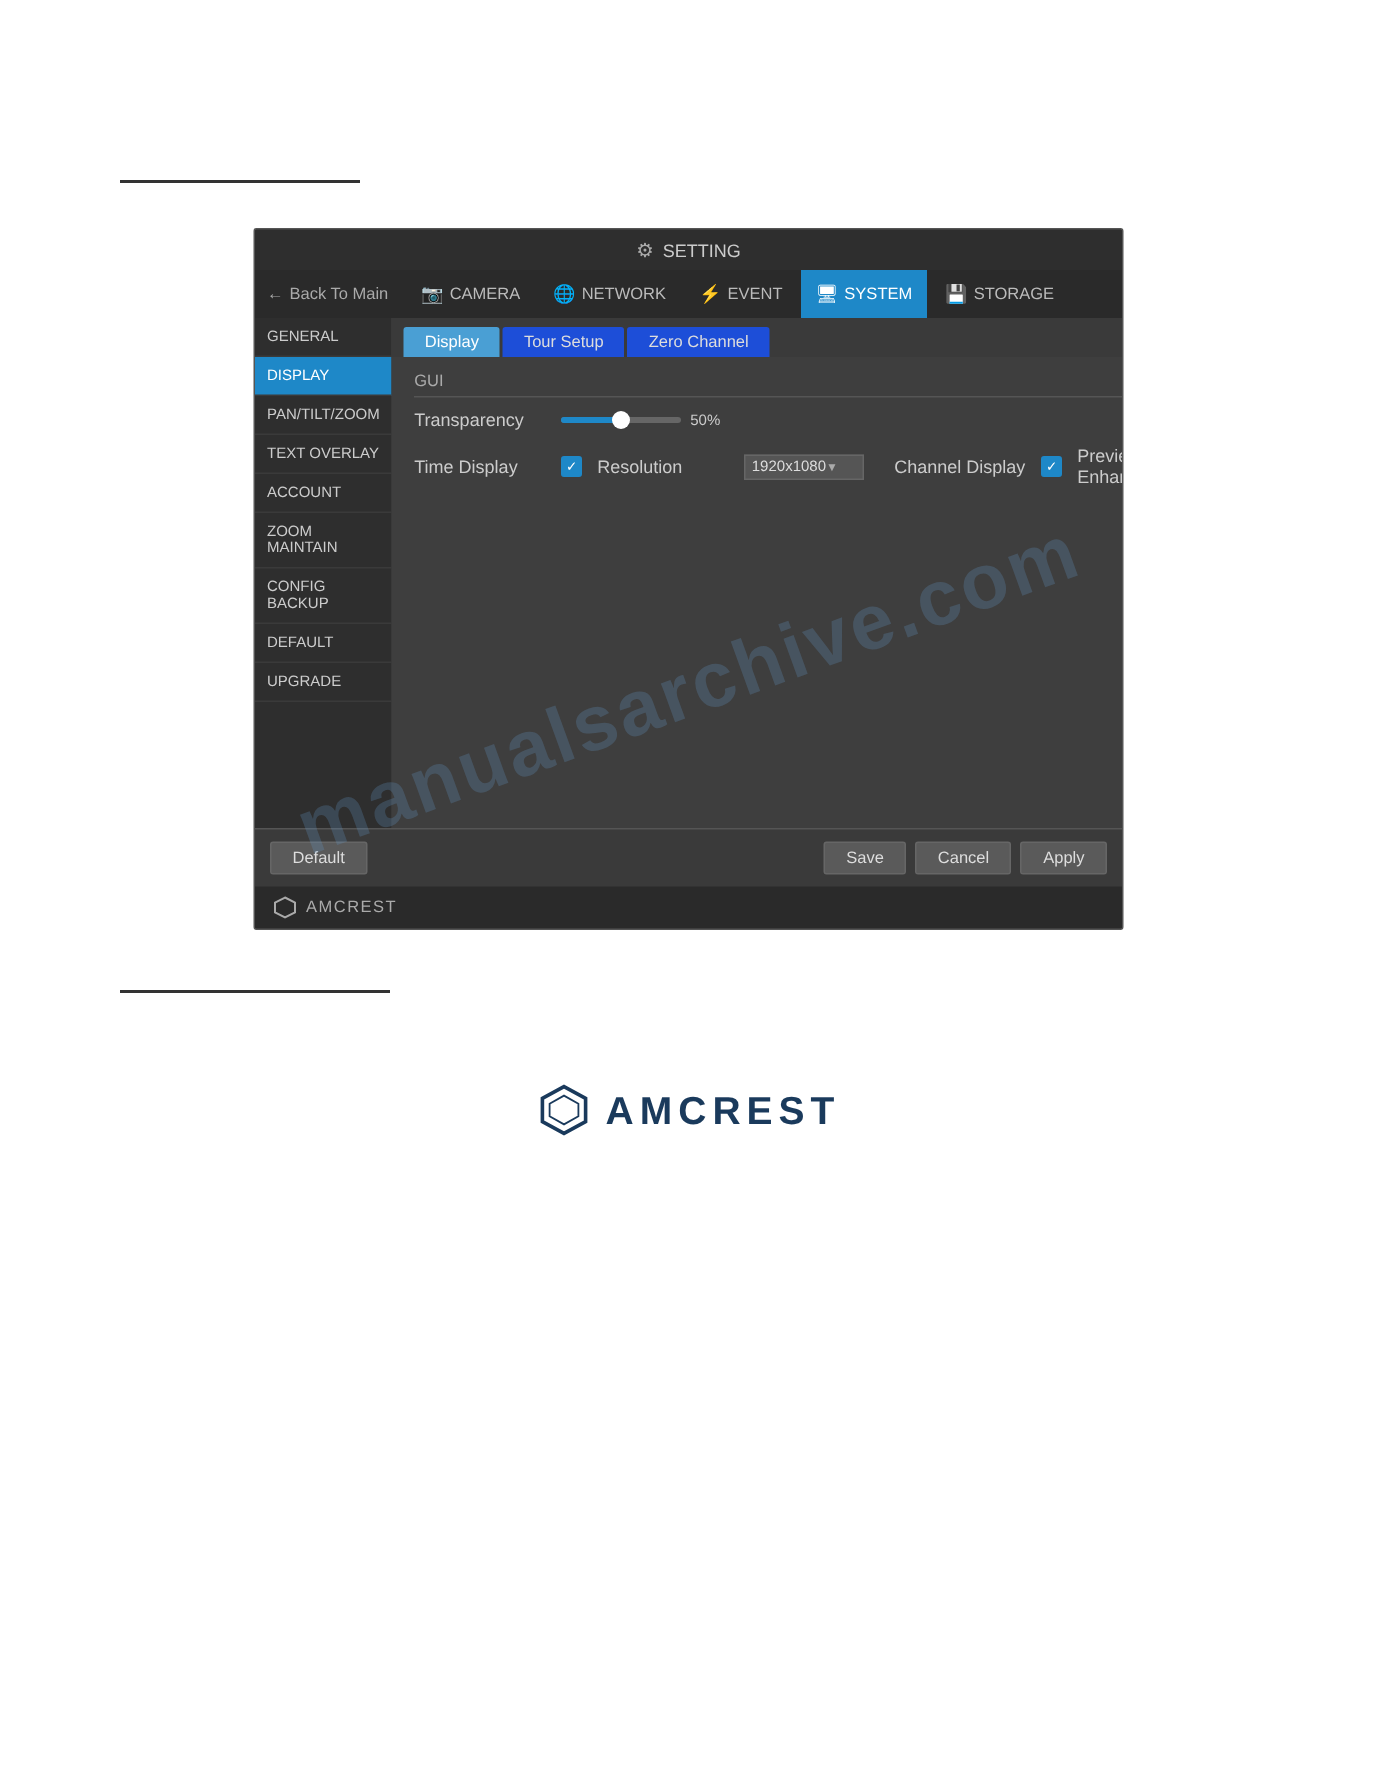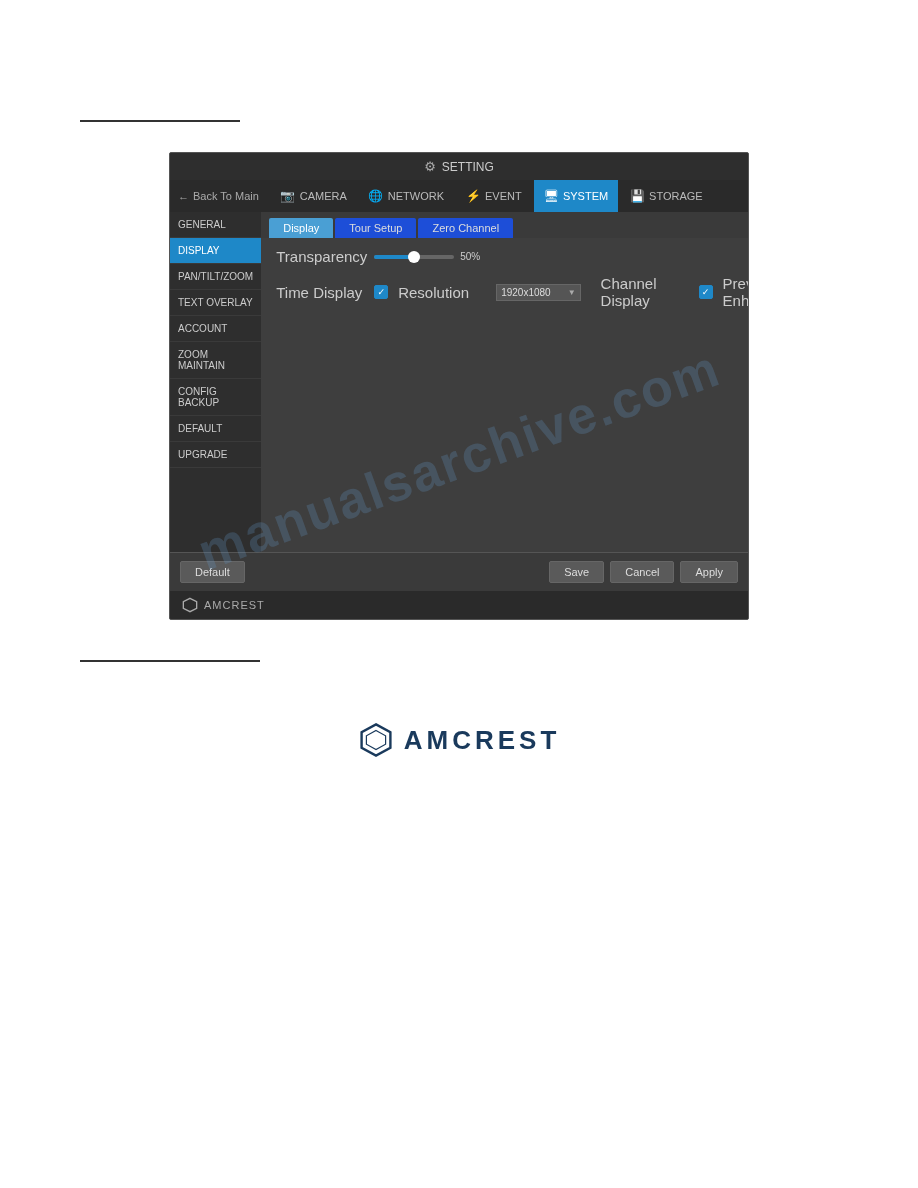--- a/index.html
+++ b/index.html
@@ -160,21 +160,21 @@
     }
 
     .form-row {
       display: flex;
       align-items: center;
       margin-bottom: 10px;
       gap: 8px;
     }
     .form-label {
       color: #ccc;
-      font-size: 15px;
+      font-size: 12px;
       width: 90px;
       flex-shrink: 0;
     }
 
     
     .slider-container {
       display: flex;
       align-items: center;
       gap: 6px;
     }
@@ -222,21 +222,21 @@
 
     
     .dropdown {
       background: #555;
       border: 1px solid #666;
       color: #ddd;
       font-size: 10px;
       padding: 2px 4px;
       display: inline-flex;
       align-items: center;
-      gap: 17px;
+      gap: 0;
       cursor: pointer;
       min-width: 80px;
     }
     .dropdown-arrow {
       font-size: 8px;
       color: #aaa;
     }
 
     
     .form-two-col {
@@ -419,20 +419,21 @@
 
       <div class="main-content">
 
         <div class="tab-row">
           <button class="tab-btn active">Display</button>
           <button class="tab-btn">Tour Setup</button>
           <button class="tab-btn">Zero Channel</button>
         </div>
 
         <div class="gui-section">
+          <div class="section-title">GUI</div>
 
           <div class="form-row">
             <span class="form-label">Transparency</span>
             <div class="slider-container">
               <div class="slider-track">
                 <div class="slider-fill"></div>
                 <div class="slider-thumb"></div>
               </div>
               <span class="slider-value">50%</span>
             </div>

